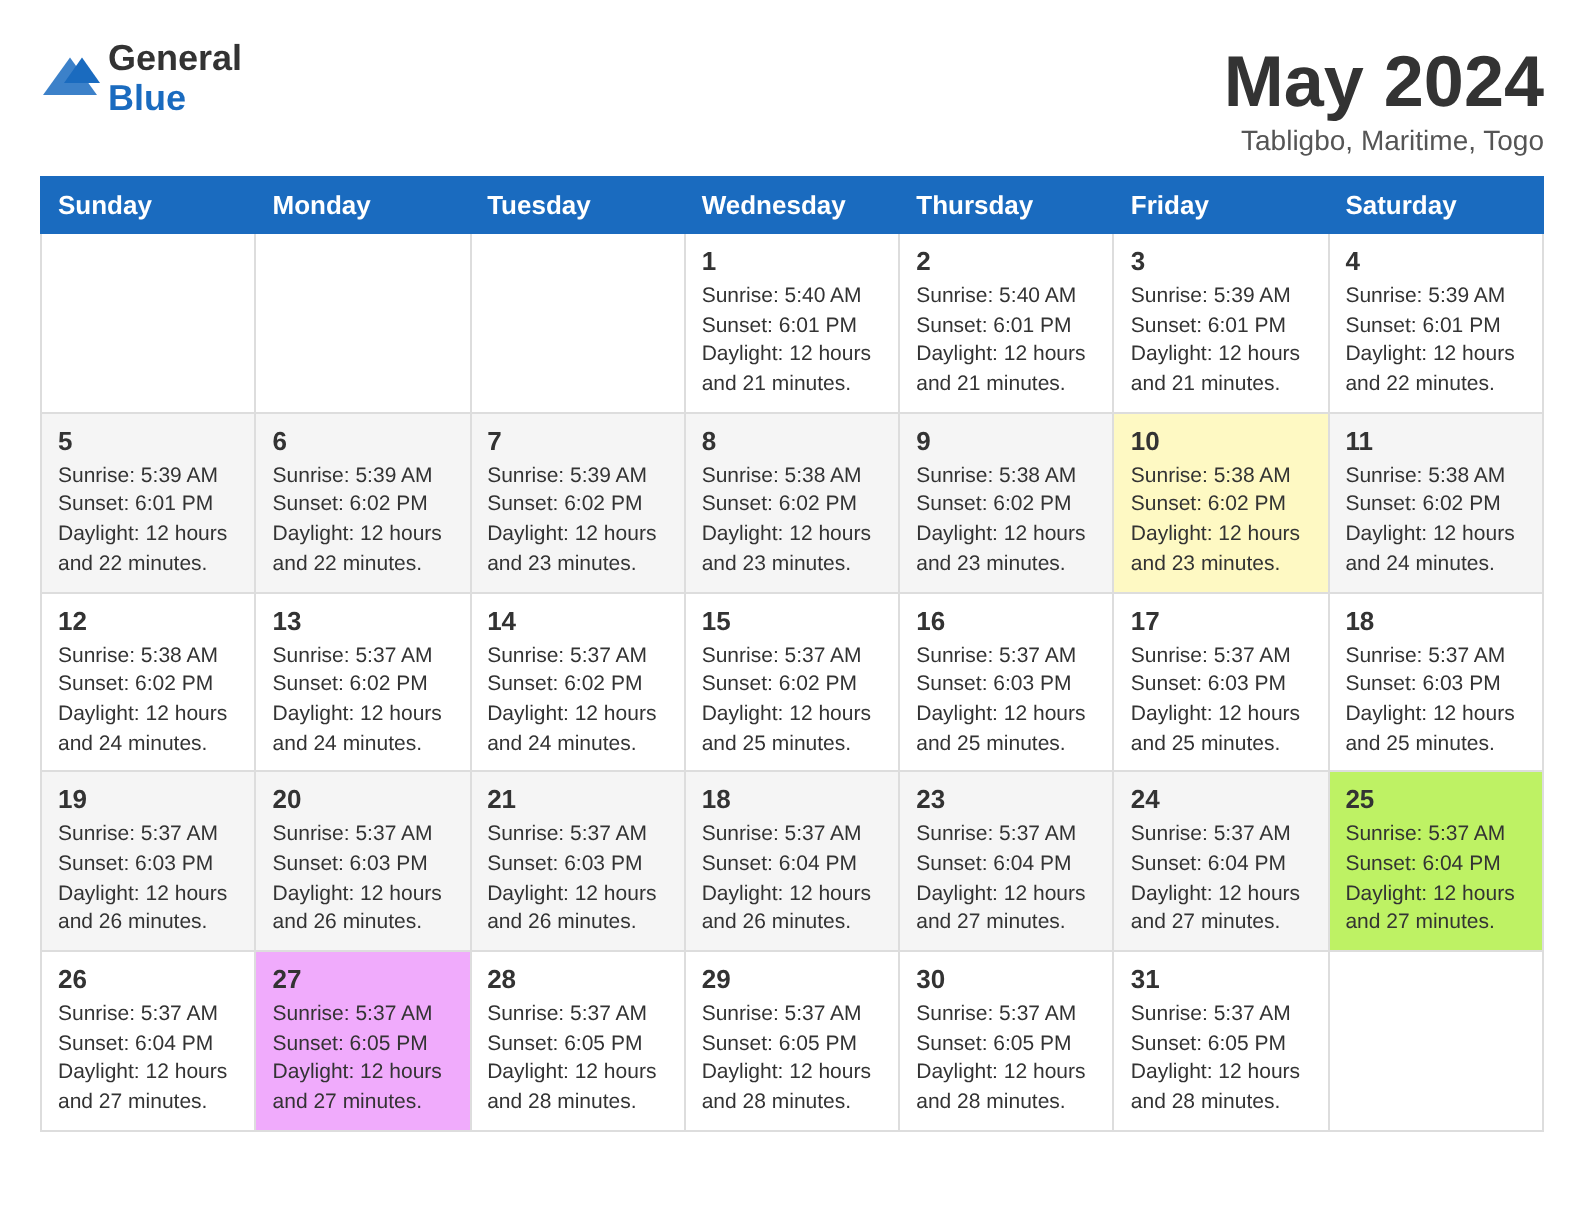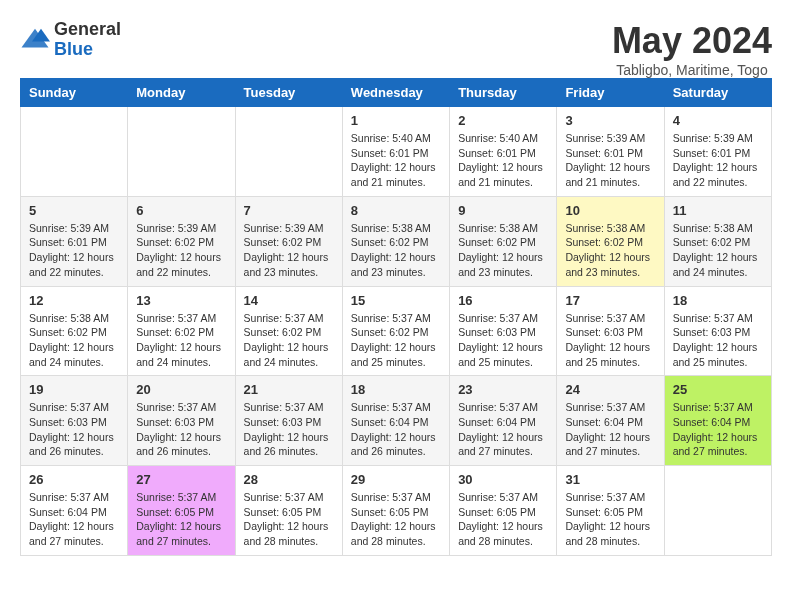--- a/index.html
+++ b/index.html
@@ -7,20 +7,21 @@
       font-family: Arial, sans-serif;
       background: #fff;
       width: 792px;
       min-height: 612px;
       padding: 20px;
     }
     .header {
       display: flex;
       justify-content: space-between;
       align-items: flex-start;
+      margin-bottom: 10px;
     }
     .logo {
       display: flex;
       align-items: center;
       gap: 4px;
     }
     .logo-text {
       display: flex;
       flex-direction: column;
       line-height: 1.1;
@@ -33,21 +34,20 @@
       text-align: right;
     }
     .month-year {
       font-size: 36px;
       font-weight: bold;
       color: #333;
     }
     .location {
       font-size: 14px;
       color: #555;
-      text-align: center;
     }
     .calendar {
       width: 100%;
       border-collapse: collapse;
       border: 1px solid #ccc;
     }
     .calendar th {
       background: #1a6bbf;
       color: #fff;
       text-align: left;

